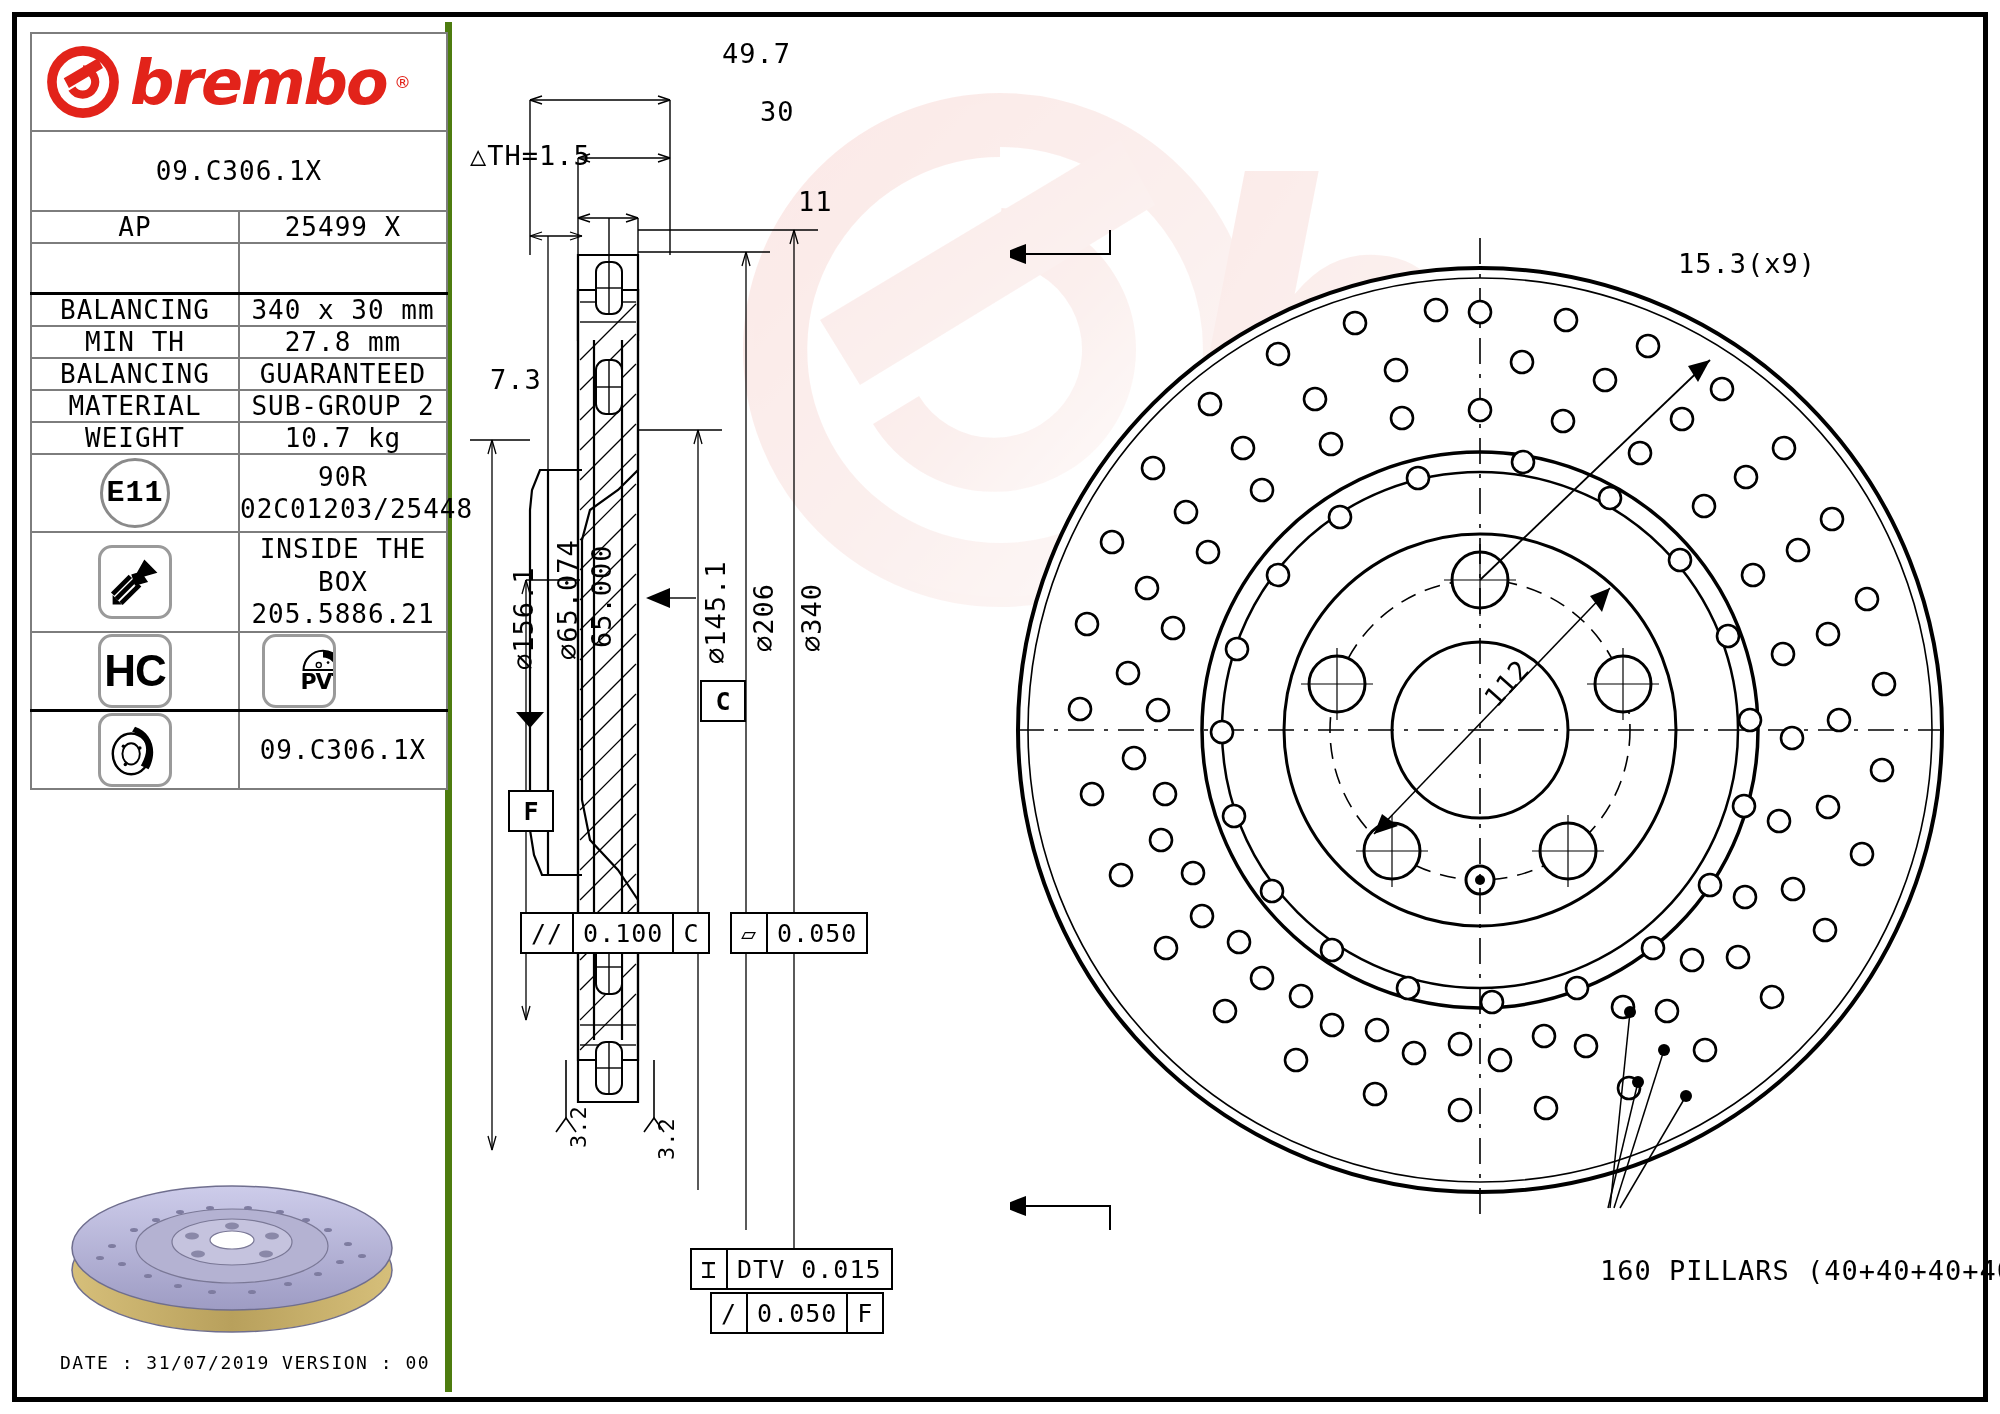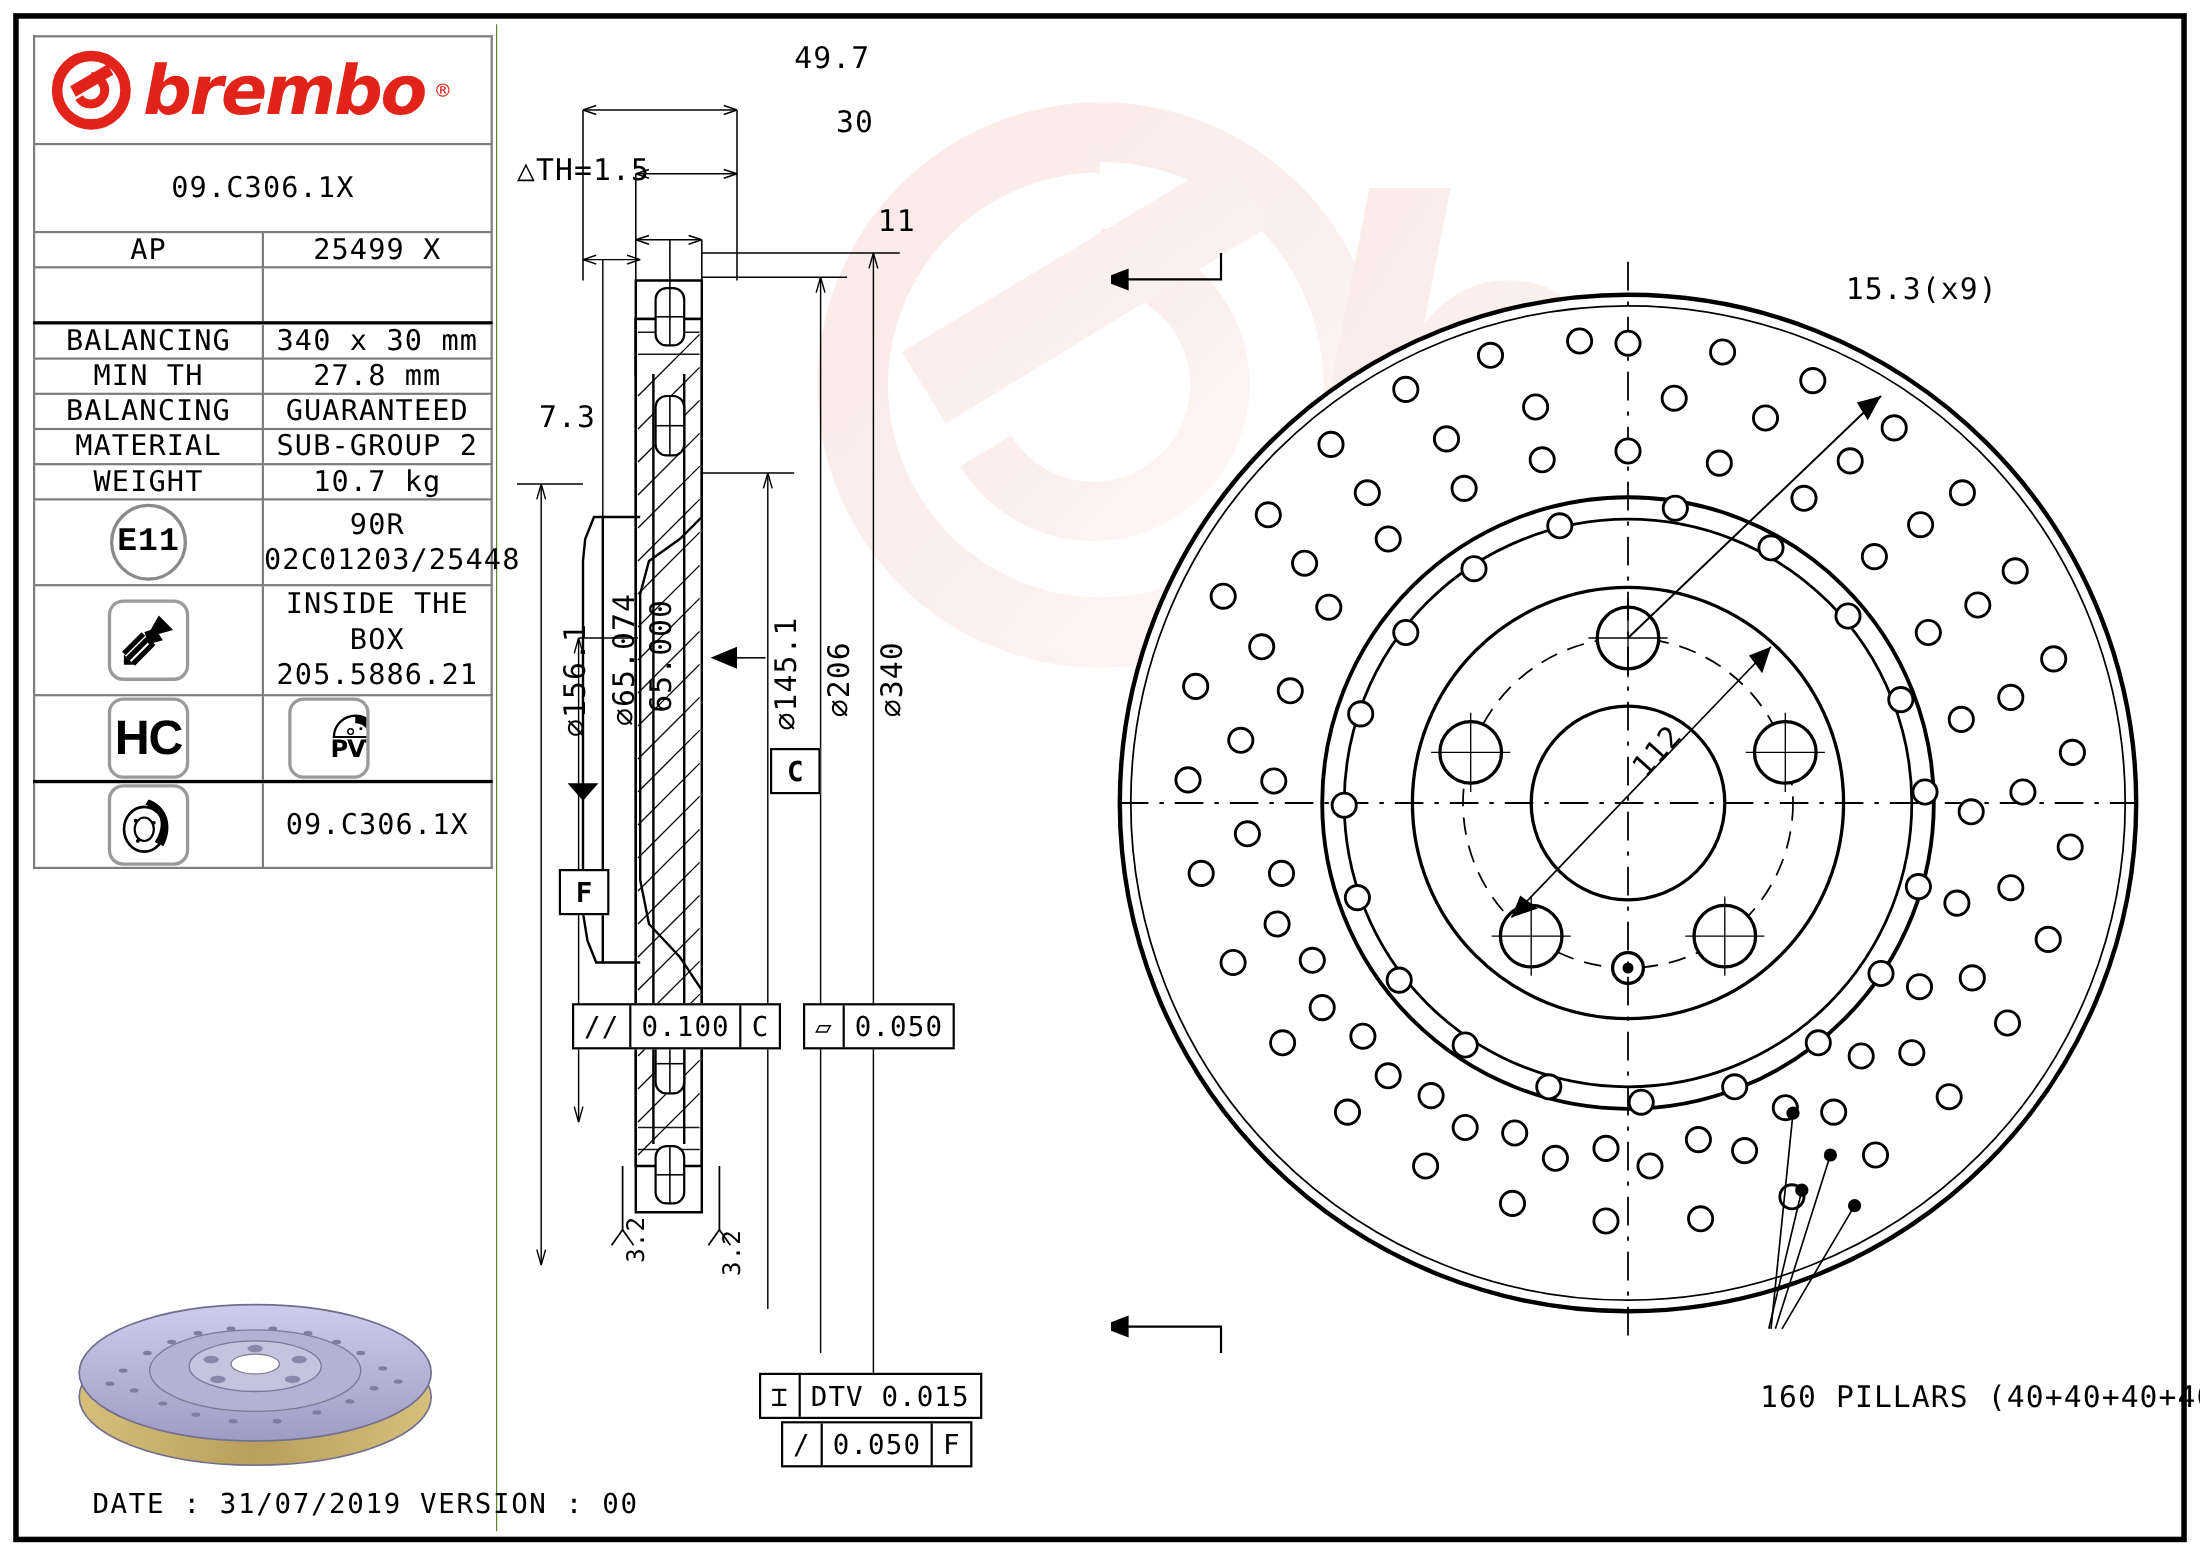--- a/index.html
+++ b/index.html
@@ -27,21 +27,21 @@
     position:absolute;left:700px;top:20px;
     width:1260px;height:1360px;
     pointer-events:none;
     opacity:.30;
     z-index:0;
   }
   
   .info-panel{
     position:absolute;left:22px;top:22px;
     width:430px;height:1370px;
-    border-right:1px solid #4d7c0f;
+    border-right:7px solid #4d7c0f;
     box-sizing:border-box;
     z-index:3;
     background:transparent;
   }
   table.spec{
     border-collapse:collapse;
     width:418px;
     margin:10px 0 0 8px;
     table-layout:fixed;
   }
@@ -87,21 +87,21 @@
     background:#fff;overflow:hidden;
   }
   .hc-text{font-family:Liberation Sans, sans-serif;font-weight:bold;font-size:44px;letter-spacing:-1px;}
   .pvt-text{font-family:"DejaVu Sans","Liberation Sans",sans-serif;font-weight:bold;font-size:22px;letter-spacing:-1px;}
   
   .photo{
     position:absolute;left:52px;top:1118px;width:360px;height:230px;z-index:4;
   }
   .date-line{
     position:absolute;left:60px;top:1352px;
-    font-size:25px;letter-spacing:1.5px;z-index:5;white-space:nowrap;margin-left:24px;
+    font-size:18px;letter-spacing:1.5px;z-index:5;white-space:nowrap;
   }
   
   .dtxt{
     position:absolute;z-index:6;
     font-family:"DejaVu Sans Mono","Liberation Mono",monospace;
     font-size:27px;letter-spacing:1px;white-space:nowrap;
   }
   .dtxt.rot{transform-origin:0 0;transform:rotate(-90deg);}
   .gbox{
     position:absolute;z-index:6;display:flex;align-items:stretch;

